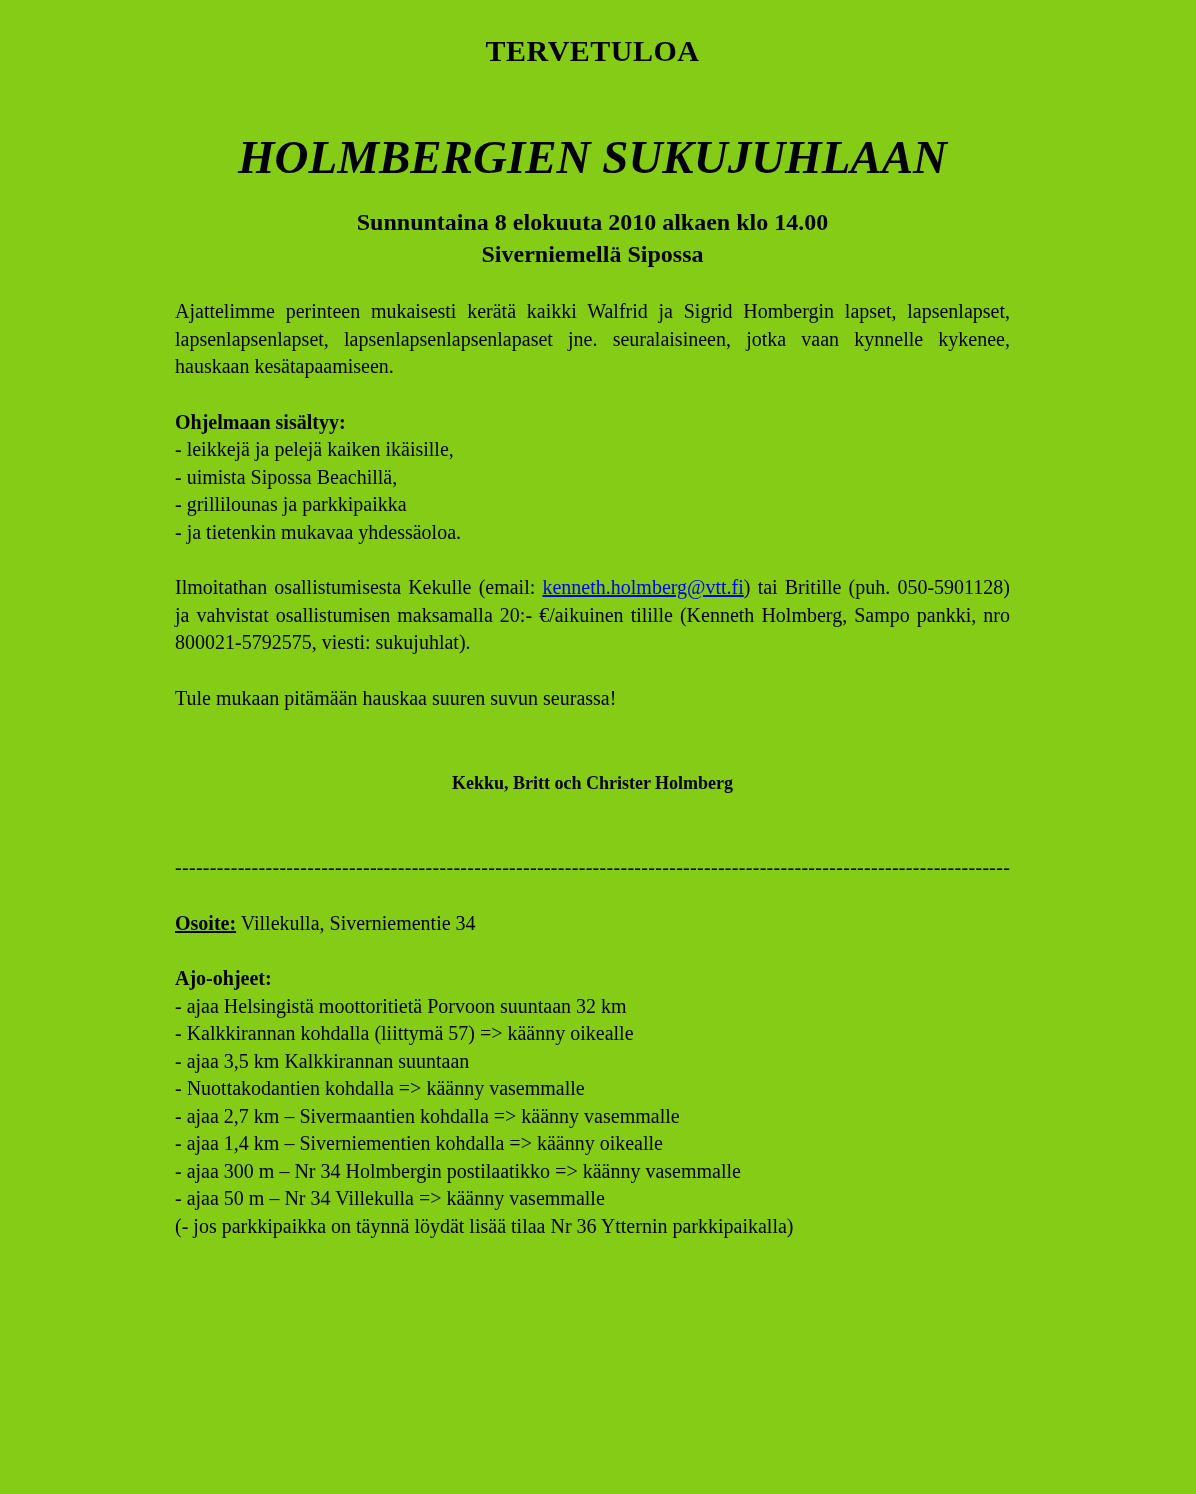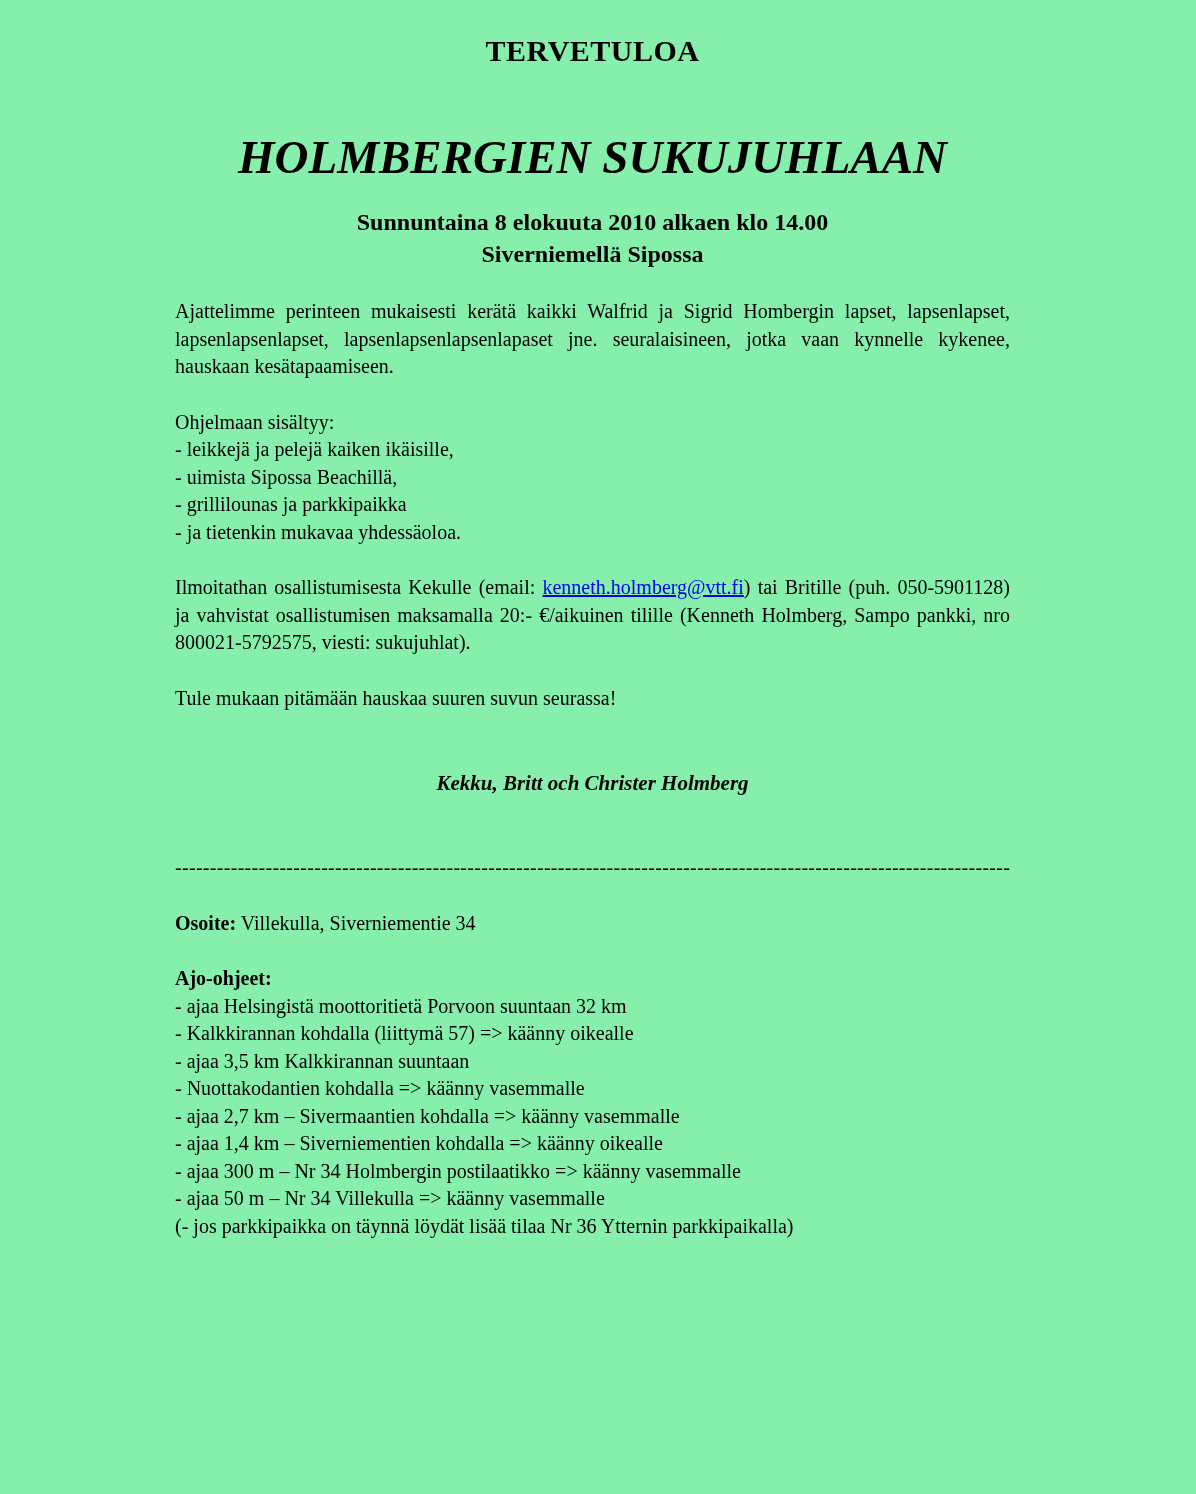--- a/index.html
+++ b/index.html
@@ -2,21 +2,21 @@
 <html><head>
 <meta charset="utf-8">
 <style>
   html, body { margin: 0; padding: 0; background: #ffffff; }
   .page {
     position: relative;
     width: 1196px;
     height: 1494px;
     box-sizing: border-box;
     padding: 34px 186px 40px 175px;
-    background: #86efac;
+    background: #84cc16;
     color: #000000;
     font-family: "Liberation Serif", "DejaVu Serif", serif;
     font-size: 20px;
     line-height: 27.5px;
     overflow: hidden;
   }
   .welcome-heading {
     margin: 0;
     text-align: center;
     font-size: 30px;
@@ -41,50 +41,49 @@
   }
   p { margin: 28px 0; }
   .just { text-align: justify; }
   .no-gap { margin: 0; }
   .list-line { margin: 0; }
   .email-link { color: #0000EE; text-decoration: underline; cursor: pointer; }
   .signature {
     margin: 56px 0;
     text-align: center;
     font-weight: bold;
-    font-style: italic;
-    font-size: 21px;
+    font-size: 18px;
     line-height: 30px;
   }
   .divider {
     margin: 56px 0 28px 0;
     white-space: nowrap;
     overflow: hidden;
     letter-spacing: 0.3px;
   }
-  .label-bold { font-weight: bold; }
+  .label-bold { font-weight: bold; text-decoration: underline; }
   .directions-heading { font-weight: bold; margin: 28px 0 0 0; }
 </style>
 </head>
 <body>
 
 <div class="page">
 
   <h1 class="welcome-heading">TERVETULOA</h1>
 
   <h2 class="main-title">HOLMBERGIEN SUKUJUHLAAN</h2>
 
   <div class="subtitle-block">
     <div class="subtitle">Sunnuntaina 8 elokuuta 2010 alkaen klo 14.00</div>
     <div class="subtitle">Siverniemellä Sipossa</div>
   </div>
 
   <p class="just">Ajattelimme perinteen mukaisesti kerätä kaikki Walfrid ja Sigrid Hombergin lapset, lapsenlapset, lapsenlapsenlapset, lapsenlapsenlapsenlapaset jne. seuralaisineen, jotka vaan kynnelle kykenee, hauskaan kesätapaamiseen.</p>
 
-  <p class="no-gap" style="margin-top:28px;">Ohjelmaan sisältyy:</p>
+  <p class="no-gap" style="margin-top:28px;font-weight:bold;">Ohjelmaan sisältyy:</p>
   <div class="list-line">- leikkejä ja pelejä kaiken ikäisille,</div>
   <div class="list-line">- uimista Sipossa Beachillä,</div>
   <div class="list-line">- grillilounas ja parkkipaikka</div>
   <div class="list-line">- ja tietenkin mukavaa yhdessäoloa.</div>
 
   <p class="just"><span>Ilmoitathan osallistumisesta Kekulle (email: </span><a class="email-link">kenneth.holmberg@vtt.fi</a><span>) tai Britille (puh. 050-5901128) ja vahvistat osallistumisen maksamalla 20:- €/aikuinen tilille (Kenneth Holmberg, Sampo pankki, nro 800021-5792575, viesti: sukujuhlat).</span></p>
 
 
   <p>Tule mukaan pitämään hauskaa suuren suvun seurassa!</p>
 

